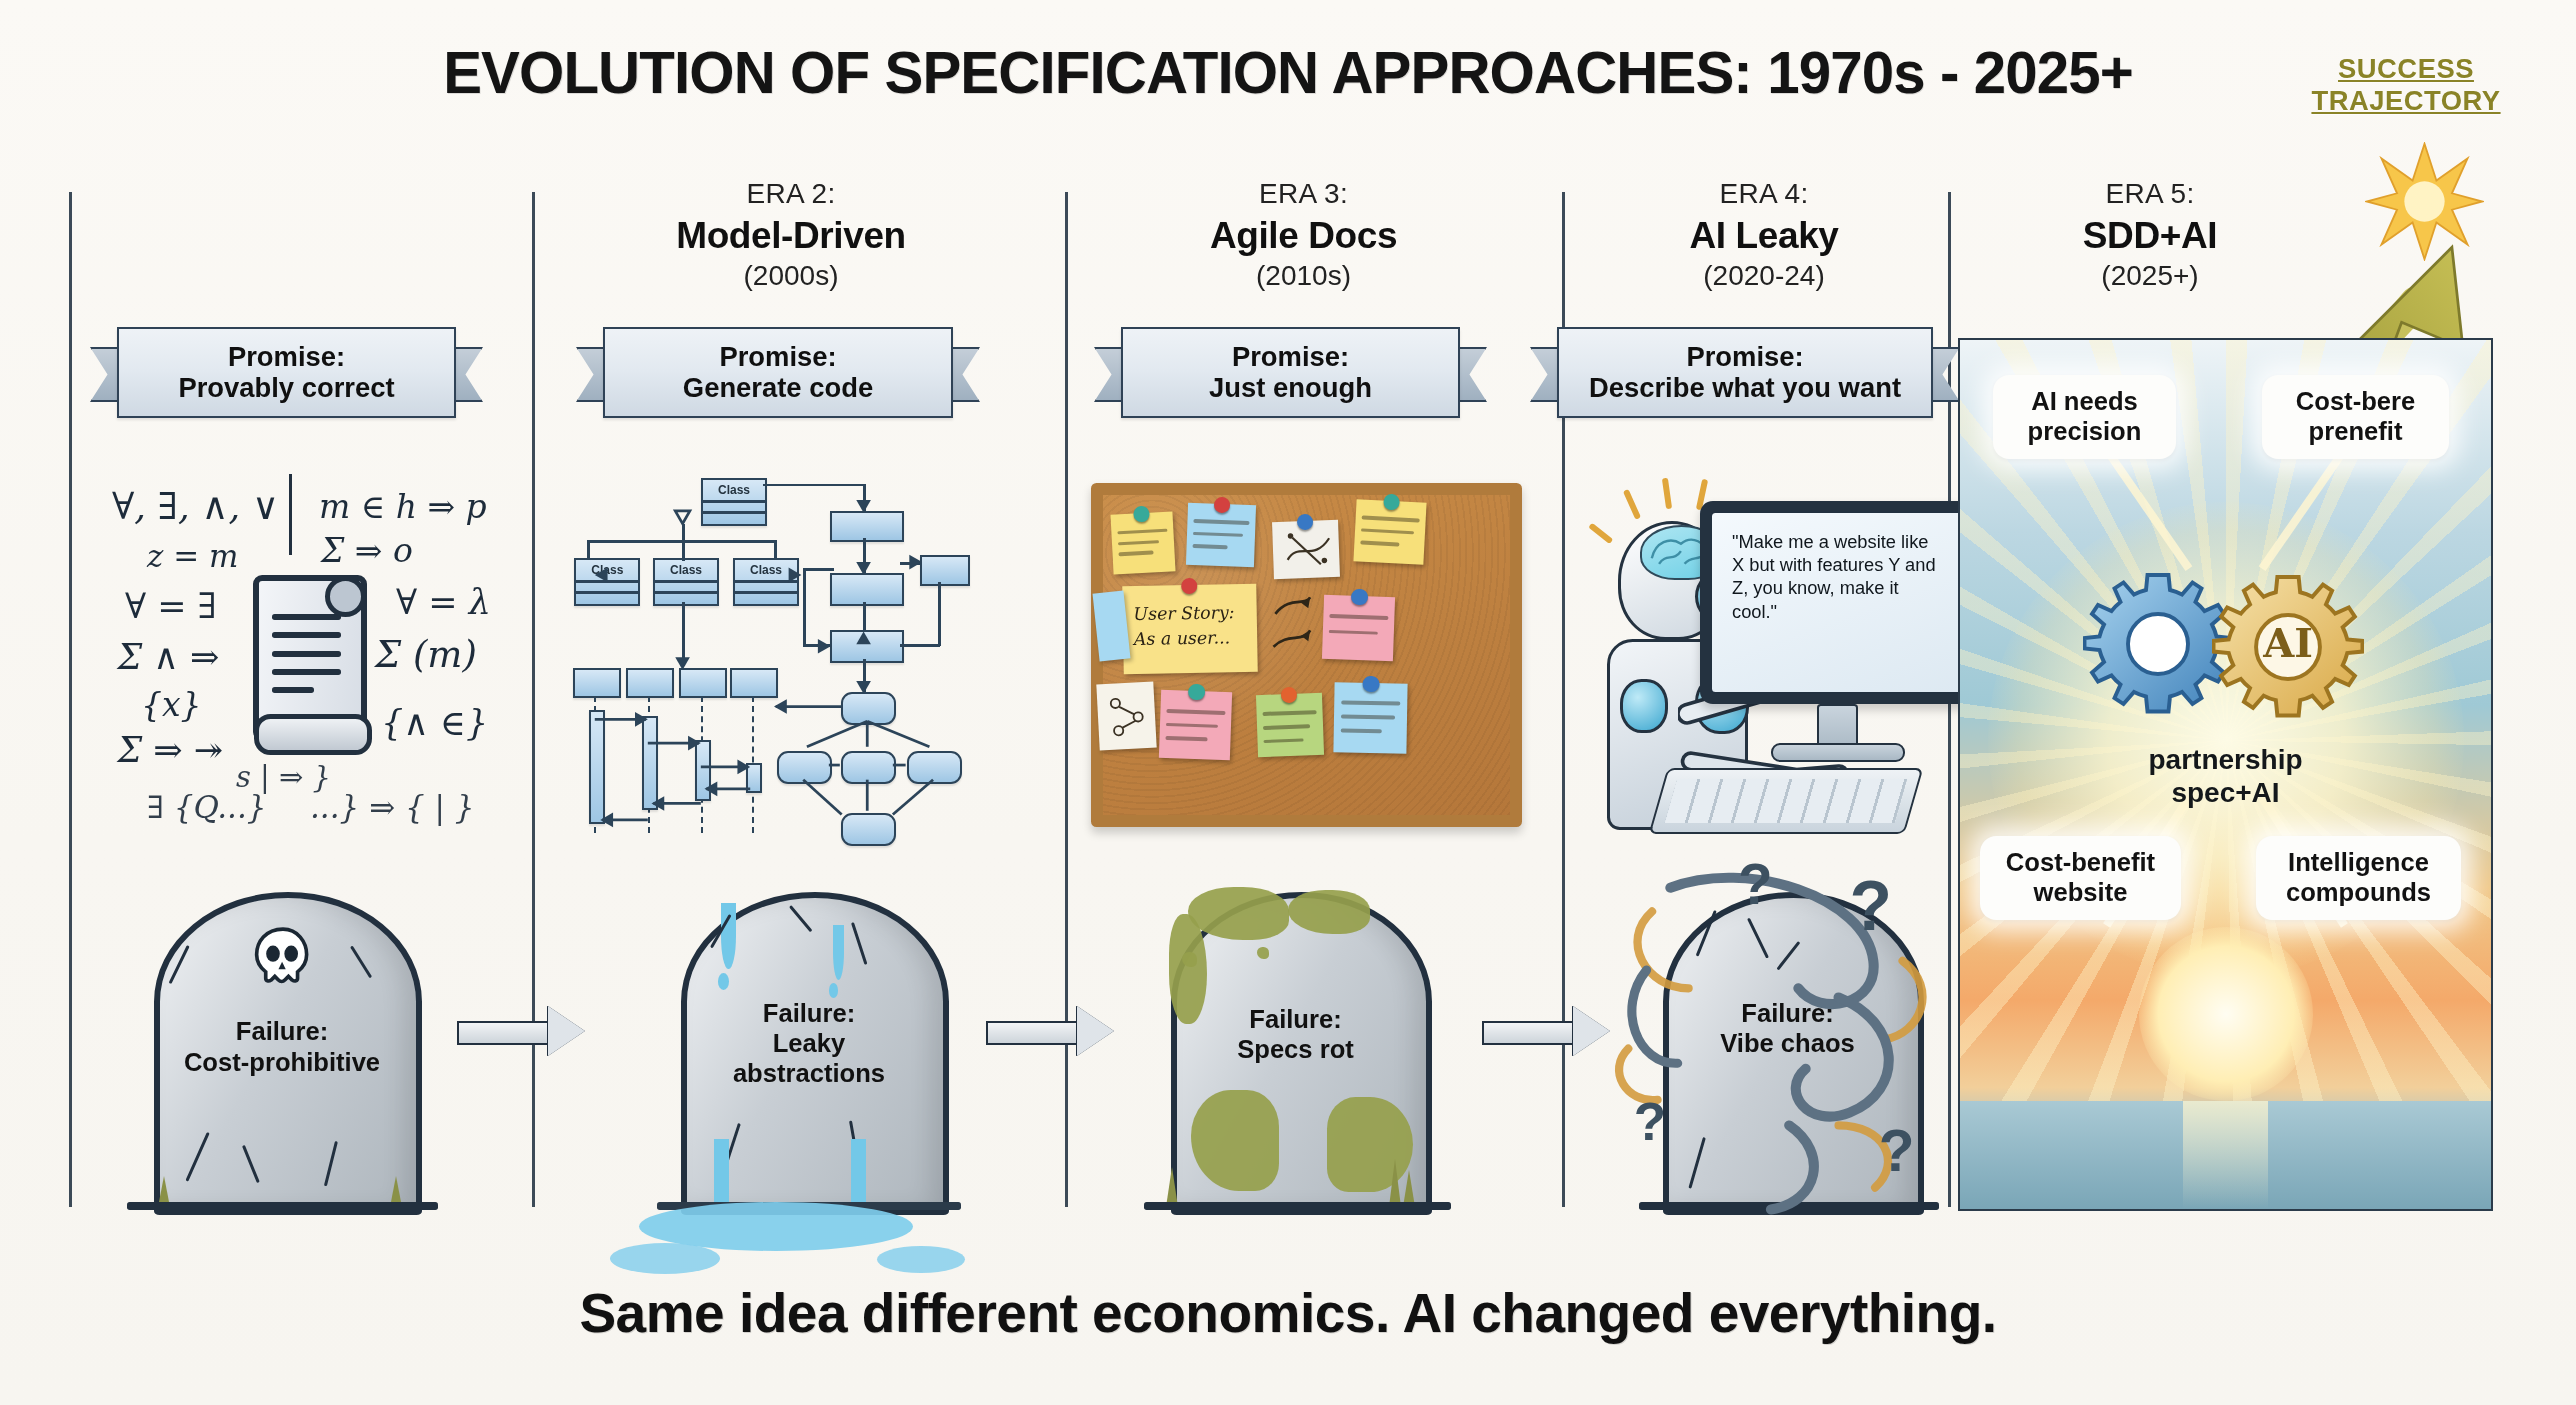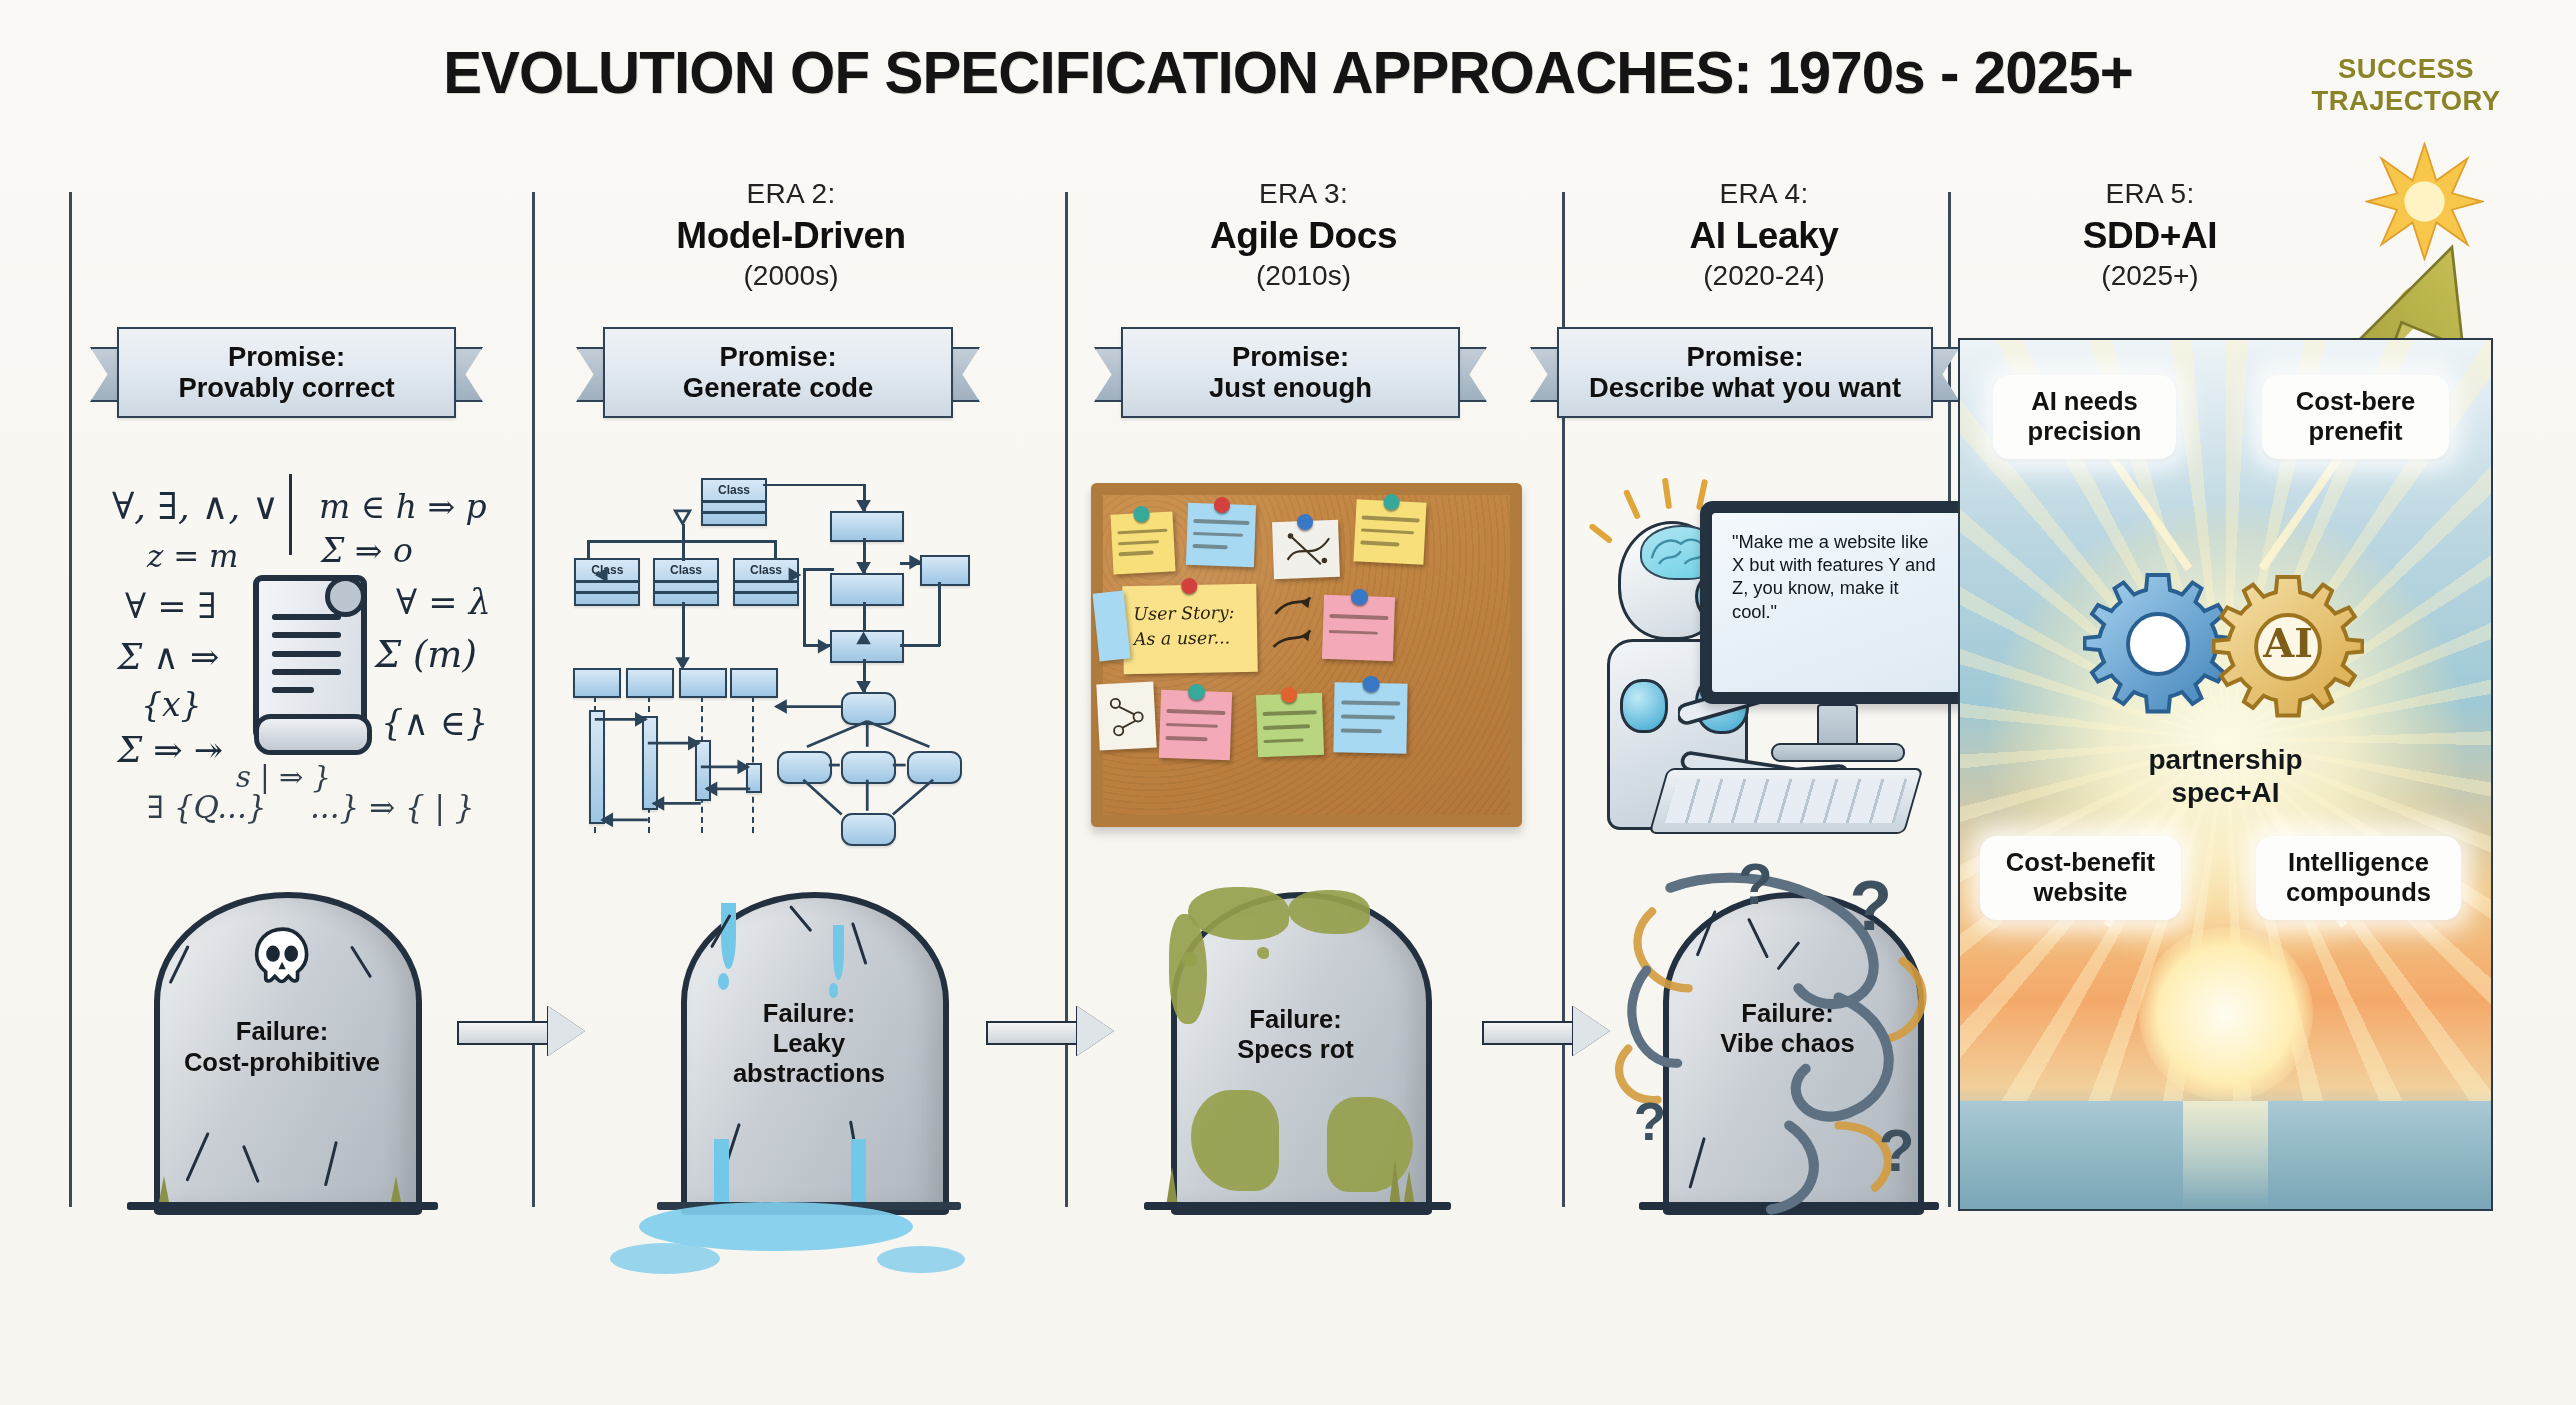--- a/index.html
+++ b/index.html
@@ -151,21 +151,21 @@
   .successlbl{position:absolute;text-align:center;font-size:27.4px;font-weight:bold;color:#8a8327;line-height:1.18;letter-spacing:0.5px;text-shadow:0 0.9px 0 rgba(255,255,255,.7);}
   .spark{position:absolute;}
 </style>
 </head>
 <body>
 
 <div class="stage">
 
   <div class="title">EVOLUTION OF SPECIFICATION APPROACHES: 1970s - 2025+</div>
 
-  <div class="successlbl" style="left:2269px;top:53px;width:274px;">
+  <div class="successlbl" style="left:2269px;top:53px;width:274px;text-decoration:underline;">
     <div>SUCCESS</div>
     <div>TRAJECTORY</div>
   </div>
 
   <svg style="position:absolute;left:1903px;top:110px;width:677px;height:421px;" viewBox="0 0 740 460" width="677" height="421">
     <defs>
       <linearGradient id="ol" x1="0" y1="1" x2="1" y2="0">
         <stop offset="0" stop-color="#a8a340"></stop>
           <stop offset="1" stop-color="#c6bf55"></stop>
       </linearGradient>
@@ -640,15 +640,16 @@
       <div>partnership</div>
       <div>spec+AI</div>
     </div>
 
     <div class="pill" style="left:33px;top:35px;width:183px;height:84px;">AI needs precision</div>
     <div class="pill" style="left:302px;top:35px;width:187px;height:84px;">Cost-bere prenefit</div>
     <div class="pill" style="left:20px;top:496px;width:201px;height:84px;">Cost-benefit website</div>
     <div class="pill" style="left:296px;top:496px;width:205px;height:84px;">Intelligence compounds</div>
   </div>
 
+  <div class="caption">Same idea different economics. AI changed everything.</div>
 
 </div>
 
 
 </body></html>

